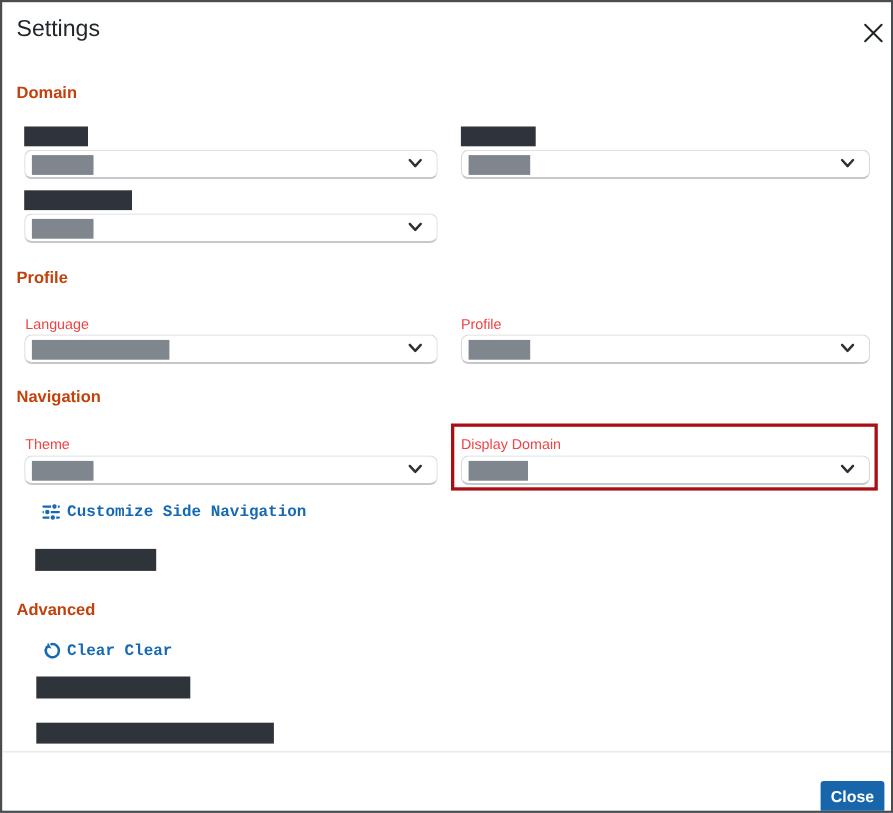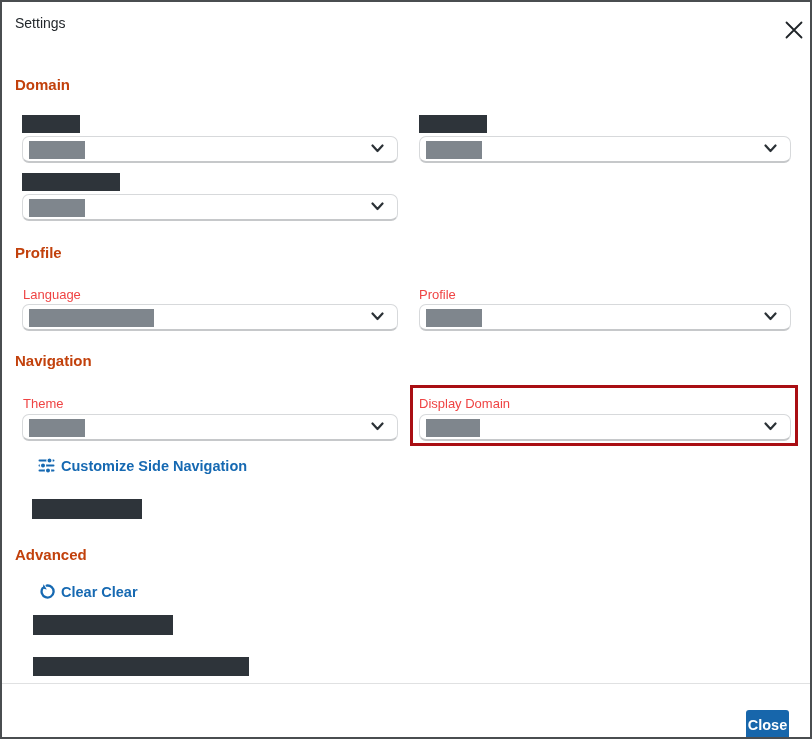--- a/index.html
+++ b/index.html
@@ -9,21 +9,21 @@
     box-sizing:border-box;
     border:2px solid #4a4d50;
     background:#ffffff;
     font-family:"Liberation Sans", sans-serif;
     color:#1b2126;
     overflow:hidden;
   }
   .abs{position:absolute;}
   .dlg-title{
     left:13px;top:13px;
-    font-size:14px;font-weight:400;color:#22272b;
+    font-size:21px;font-weight:400;color:#22272b;
   }
   .close-btn{
     left:776px;top:12px;width:32px;height:32px;
     background:none;border:none;padding:0;margin:0;
     display:flex;align-items:center;justify-content:center;
     cursor:pointer;
   }
   .section-h{
     left:13px;
     font-size:15px;font-weight:700;color:#c2410c;
@@ -50,28 +50,28 @@
     position:absolute;right:13px;top:7px;
   }
   .hl-rect{
     box-sizing:border-box;
     border:3px solid #a90e13;
     background:transparent;
   }
   .link{
     display:flex;align-items:center;gap:6px;
     background:none;border:none;padding:0;margin:0;cursor:pointer;
-    color:#1669b2;font-family:Liberation Sans, sans-serif;
+    color:#1669b2;font-family:Liberation Mono, monospace;
     font-size:14.5px;font-weight:700;
   }
   .footer-divider{
     left:0;right:0;top:681px;height:1px;background:#e0e1e2;
   }
   .close-action{
-    left:744px;top:708px;width:43px;height:29px;
+    left:744px;top:708px;width:58px;height:29px;
     background:#1766ab;color:#ffffff;
     border:none;border-radius:3px;cursor:pointer;
     font-family:"Liberation Sans", sans-serif;
     font-size:14.5px;font-weight:700;
     display:flex;align-items:center;justify-content:center;
   }
 </style>
 </head>
 <body>
 

